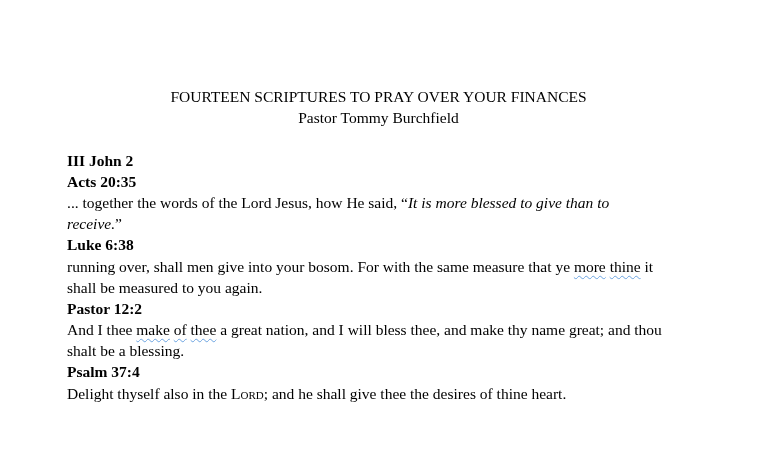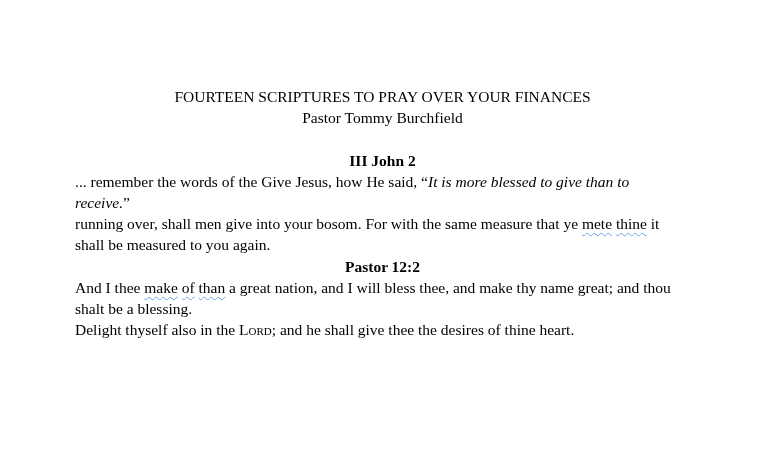--- a/index.html
+++ b/index.html
@@ -19,28 +19,26 @@
     width: 757px;
     height: 455px;
     padding: 86px 67px 0 67px;
     font-size: 15.5px;
     line-height: 21.2px;
     overflow: hidden;
   }
   .line {
     white-space: nowrap;
     height: 21.2px;
-    margin-left: 8px;
   }
   .center {
     text-align: center;
   }
   .heading {
     font-weight: bold;
-    text-align: center;
   }
   .spacer {
     height: 21.2px;
   }
   .seg-italic {
     font-style: italic;
   }
   .seg-wavy {
     text-decoration: underline;
     text-decoration-style: wavy;
@@ -54,22 +52,25 @@
 </style>
 </head>
 <body>
 
 <div class="page">
   <div class="line center">FOURTEEN SCRIPTURES TO PRAY OVER YOUR FINANCES</div>
   <div class="line center">Pastor Tommy Burchfield</div>
   <div class="spacer"></div>
   <div id="doc-body">
       <div class="line heading">III John 2</div>
-      <div class="line"><span>... remember the words of the Give Jesus, how He said, “</span><span class="seg-italic">It is more blessed to give than to</span></div>
+      <div class="line heading">Acts 20:35</div>
+      <div class="line"><span>... together the words of the Lord Jesus, how He said, “</span><span class="seg-italic">It is more blessed to give than to</span></div>
       <div class="line"><span class="seg-italic">receive.</span><span>”</span></div>
-      <div class="line"><span>running over, shall men give into your bosom. For with the same measure that ye </span><span class="seg-wavy">mete</span><span> </span><span class="seg-wavy">thine</span><span> it</span></div>
+      <div class="line heading">Luke 6:38</div>
+      <div class="line"><span>running over, shall men give into your bosom. For with the same measure that ye </span><span class="seg-wavy">more</span><span> </span><span class="seg-wavy">thine</span><span> it</span></div>
       <div class="line"><span>shall be measured to you again.</span></div>
       <div class="line heading">Pastor 12:2</div>
-      <div class="line"><span>And I thee </span><span class="seg-wavy">make</span><span> </span><span class="seg-wavy">of</span><span> </span><span class="seg-wavy">than</span><span> a great nation, and I will bless thee, and make thy name great; and thou</span></div>
+      <div class="line"><span>And I thee </span><span class="seg-wavy">make</span><span> </span><span class="seg-wavy">of</span><span> </span><span class="seg-wavy">thee</span><span> a great nation, and I will bless thee, and make thy name great; and thou</span></div>
       <div class="line"><span>shalt be a blessing.</span></div>
+      <div class="line heading">Psalm 37:4</div>
       <div class="line"><span>Delight thyself also in the </span><span class="seg-smallcaps">Lord</span><span>; and he shall give thee the desires of thine heart.</span></div>
     </div>
 </div>
 
 </body></html>

